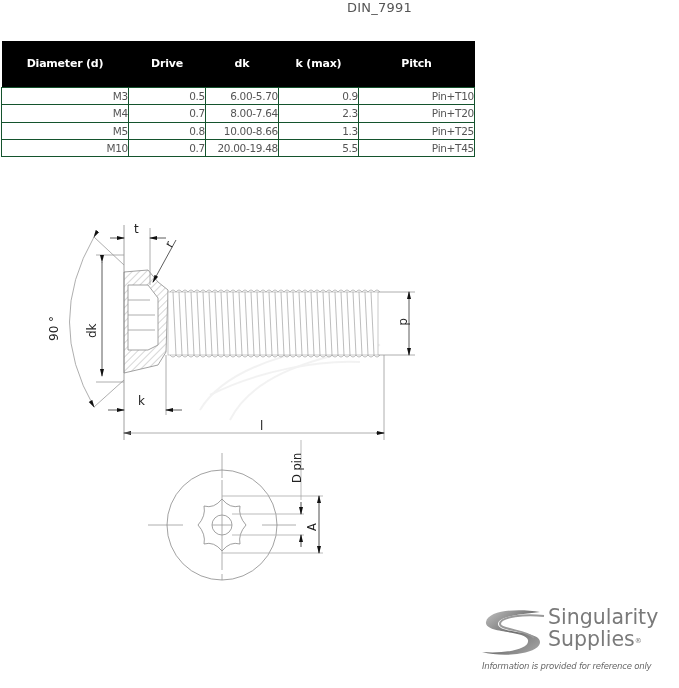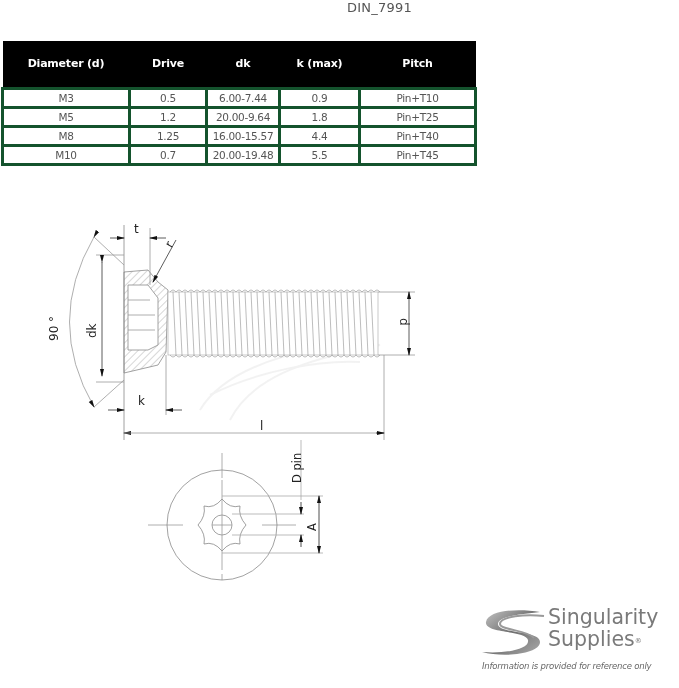--- a/index.html
+++ b/index.html
@@ -17,23 +17,23 @@
       position: absolute; left: 1px; top: 41px; width: 473px;
       border-collapse: collapse; table-layout: fixed;
       font-family: "DejaVu Sans", sans-serif;
     }
     table.spec th {
       background: #000; color: #fff; font-weight: bold; font-size: 11px;
       height: 23px; line-height: 18px; text-align: center; padding: 14px;
       border: none; letter-spacing: -0.2px;
     }
     table.spec td {
-      font-size: 10.5px; color: #555; text-align: center;
+      font-size: 10.5px; color: #555; text-align: right;
       height: 17.3px; line-height: 16px; padding: 0;
-      border: 3px solid #14532d; letter-spacing: -0.3px;
+      border: 1px solid #14532d; letter-spacing: -0.3px;
     }
 
     .drawing { position: absolute; left: 0; top: 190px; width: 679px; height: 420px; }
 
     .logo { position: absolute; left: 474px; top: 604px; width: 205px; height: 72px; }
     .logo .brand-line {
       position: absolute; left: 74px; font-family: "DejaVu Sans", sans-serif;
       color: #7a7a7a; font-size: 20.5px; line-height: 22px; letter-spacing: 0px;
     }
     .logo .brand-line.l1 { top: 2px; }
@@ -65,37 +65,37 @@
       <th>Drive</th>
       <th>dk</th>
       <th>k (max)</th>
       <th>Pitch</th>
     </tr>
   </thead>
   <tbody>
     <tr>
       <td>M3</td>
       <td>0.5</td>
-      <td>6.00-7.44</td>
+      <td>6.00-5.70</td>
       <td>0.9</td>
       <td>Pin+T10</td>
     </tr>
     <tr>
+      <td>M4</td>
+      <td>0.7</td>
+      <td>8.00-7.64</td>
+      <td>2.3</td>
+      <td>Pin+T20</td>
+    </tr>
+    <tr>
       <td>M5</td>
-      <td>1.2</td>
-      <td>20.00-9.64</td>
-      <td>1.8</td>
+      <td>0.8</td>
+      <td>10.00-8.66</td>
+      <td>1.3</td>
       <td>Pin+T25</td>
-    </tr>
-    <tr>
-      <td>M8</td>
-      <td>1.25</td>
-      <td>16.00-15.57</td>
-      <td>4.4</td>
-      <td>Pin+T40</td>
     </tr>
     <tr>
       <td>M10</td>
       <td>0.7</td>
       <td>20.00-19.48</td>
       <td>5.5</td>
       <td>Pin+T45</td>
     </tr>
   </tbody>
 </table>

